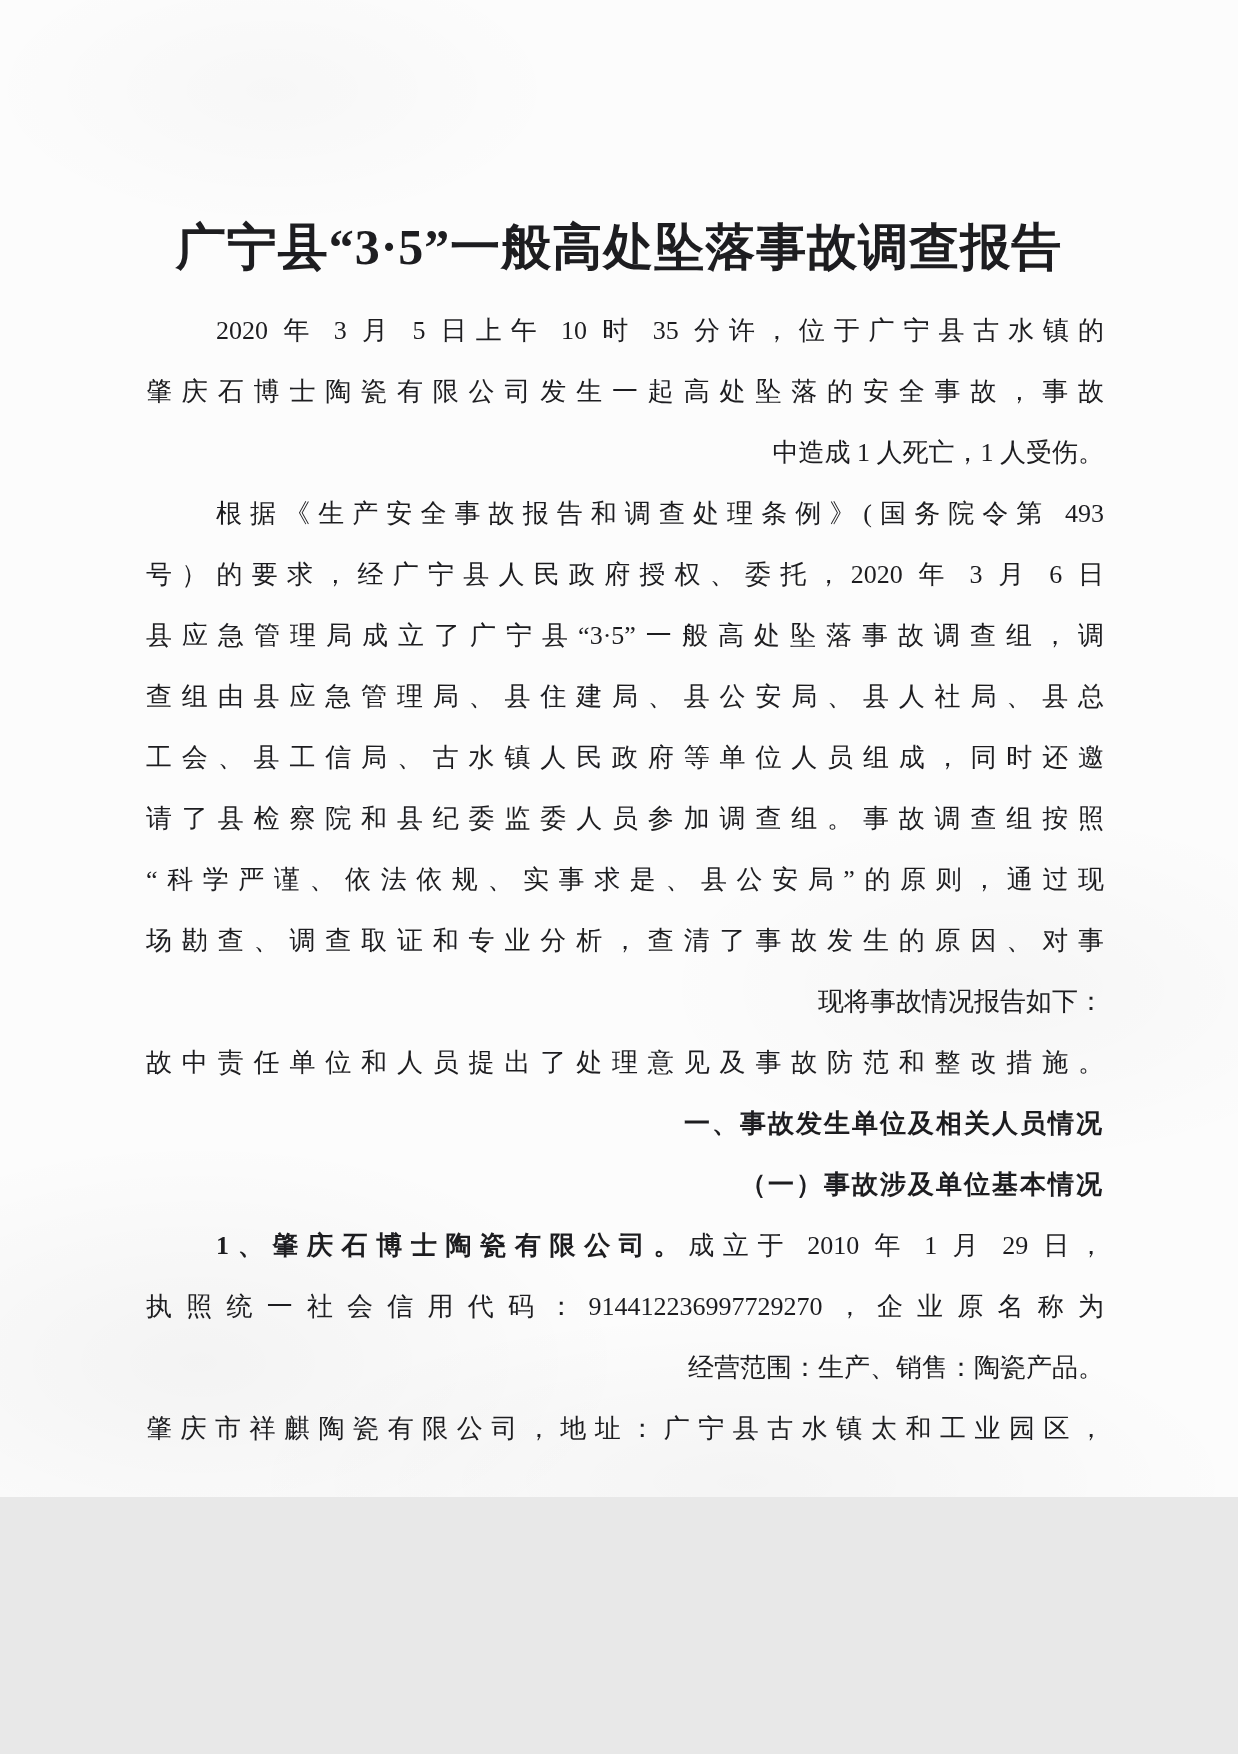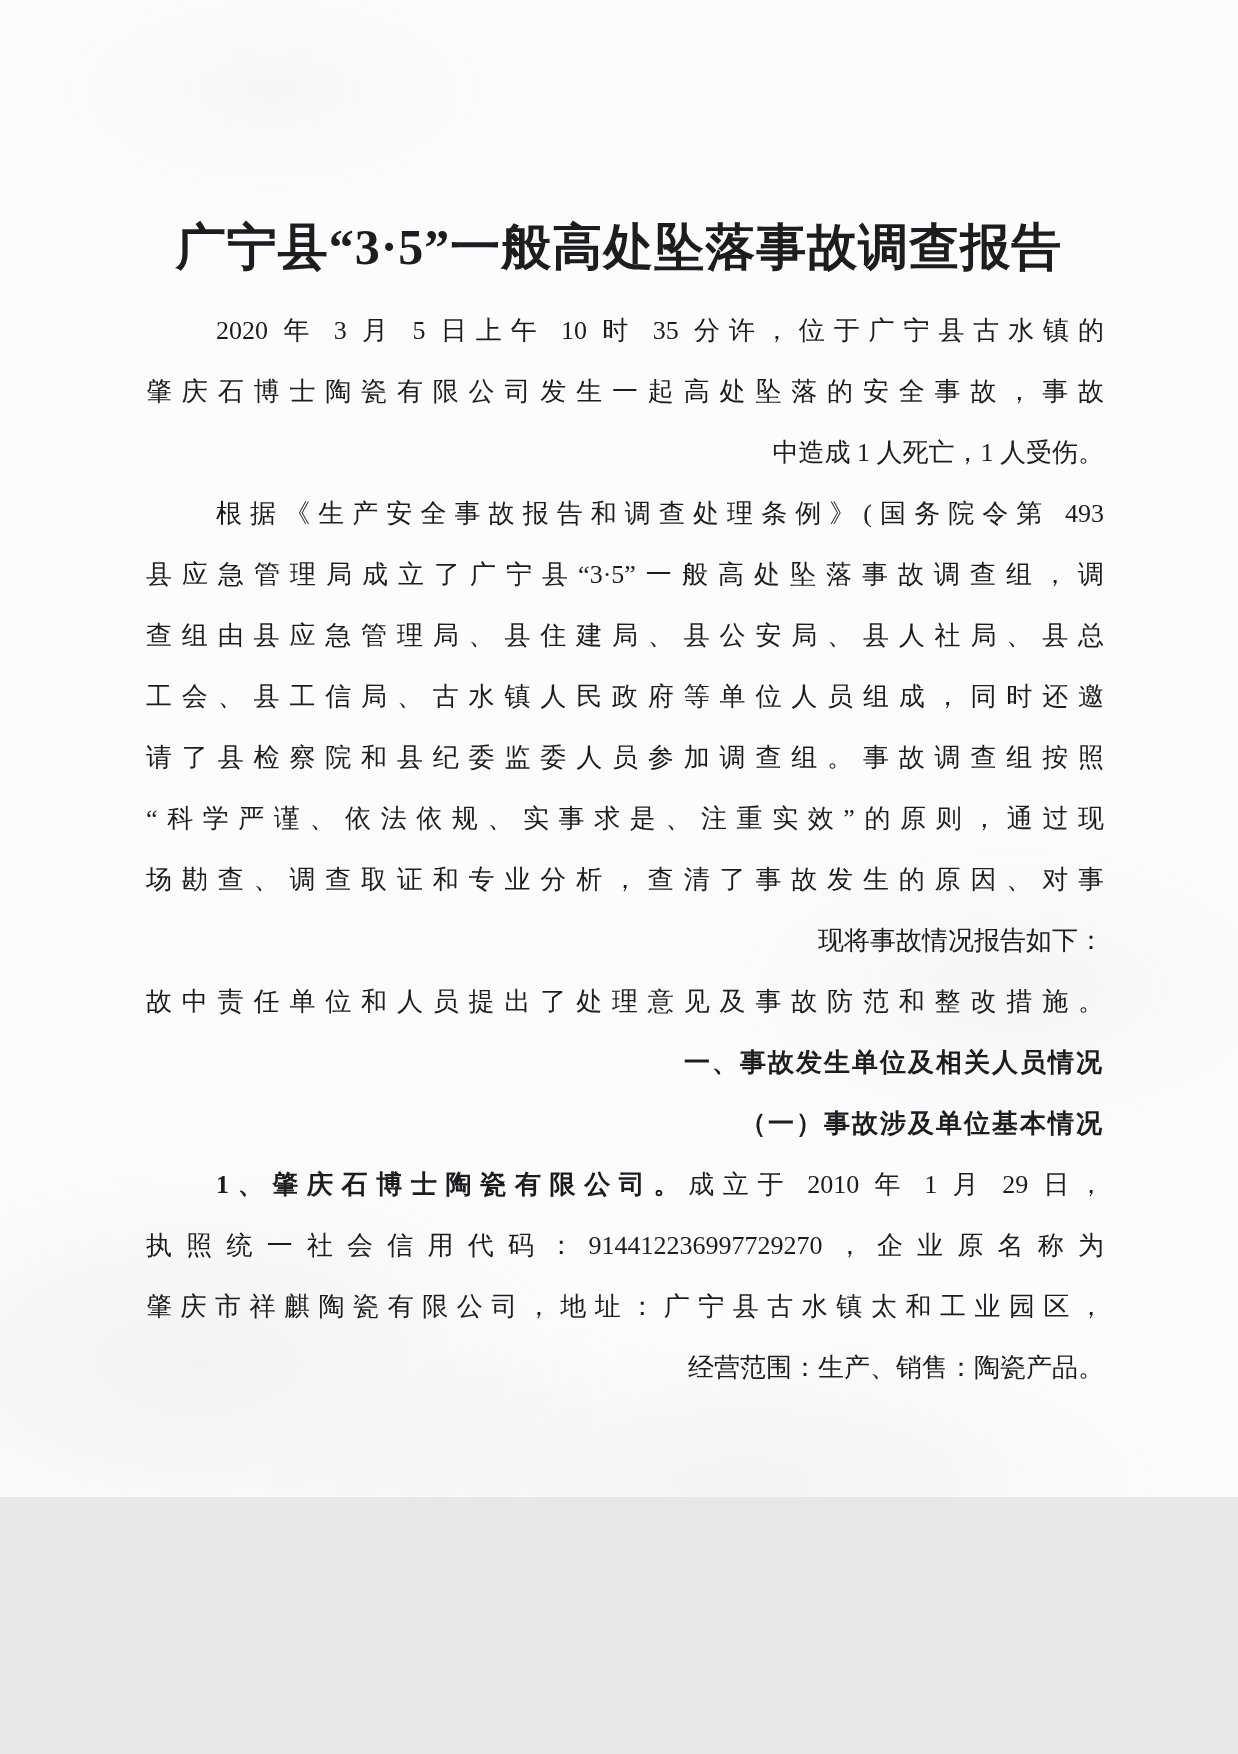--- a/index.html
+++ b/index.html
@@ -84,34 +84,35 @@
 
   <h1 class="doc-title">广宁县“3·5”一般高处坠落事故调查报告</h1>
 
   <div class="doc-body">
 
     <div class="ln fill indent">2020 年 3 月 5 日上午 10 时 35 分许，位于广宁县古水镇的</div>
     <div class="ln fill">肇庆石博士陶瓷有限公司发生一起高处坠落的安全事故，事故</div>
     <div class="ln">中造成 1 人死亡，1 人受伤。</div>
 
     <div class="ln fill indent">根据《生产安全事故报告和调查处理条例》(国务院令第 493</div>
+    <div class="ln fill">号）的要求，经广宁县人民政府授权、委托，2020 年 3 月 6 日</div>
     <div class="ln fill">县应急管理局成立了广宁县“3·5”一般高处坠落事故调查组，调</div>
     <div class="ln fill">查组由县应急管理局、县住建局、县公安局、县人社局、县总</div>
     <div class="ln fill">工会、县工信局、古水镇人民政府等单位人员组成，同时还邀</div>
     <div class="ln fill">请了县检察院和县纪委监委人员参加调查组。事故调查组按照</div>
-    <div class="ln fill">“科学严谨、依法依规、实事求是、注重实效”的原则，通过现</div>
+    <div class="ln fill">“科学严谨、依法依规、实事求是、县公安局”的原则，通过现</div>
     <div class="ln fill">场勘查、调查取证和专业分析，查清了事故发生的原因、对事</div>
     <div class="ln">现将事故情况报告如下：</div>
     <div class="ln fill">故中责任单位和人员提出了处理意见及事故防范和整改措施。</div>
 
     <div class="ln indent h-sans">一、事故发生单位及相关人员情况</div>
     <div class="ln indent h-serif">（一）事故涉及单位基本情况</div>
 
     <div class="ln fill indent"><span class="lead-bold">1、肇庆石博士陶瓷有限公司。</span><span>成立于 2010 年 1 月 29 日，</span></div>
     <div class="ln fill">执照统一社会信用代码：914412236997729270，企业原名称为</div>
+    <div class="ln">经营范围：生产、销售：陶瓷产品。</div>
     <div class="ln fill">肇庆市祥麒陶瓷有限公司，地址：广宁县古水镇太和工业园区，</div>
-    <div class="ln">经营范围：生产、销售：陶瓷产品。</div>
 
   </div>
 
   <div class="page-num">1</div>
 
 </div>
 
 </body></html>

